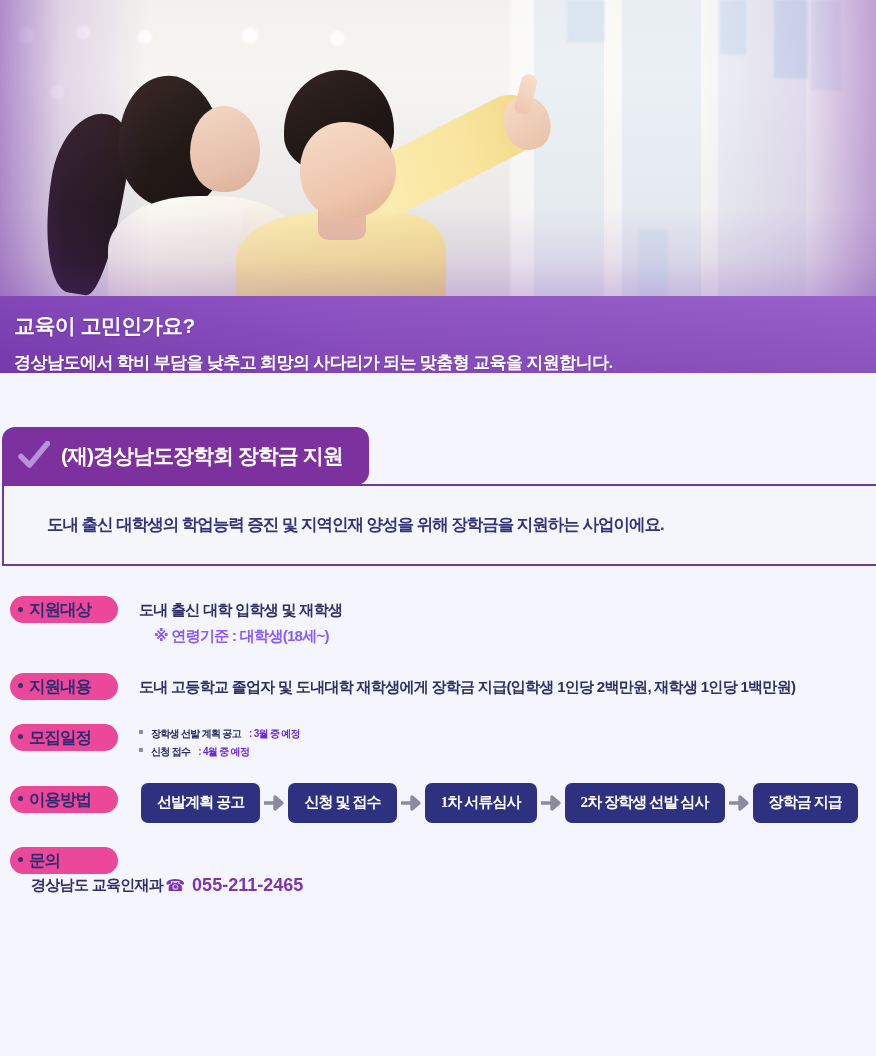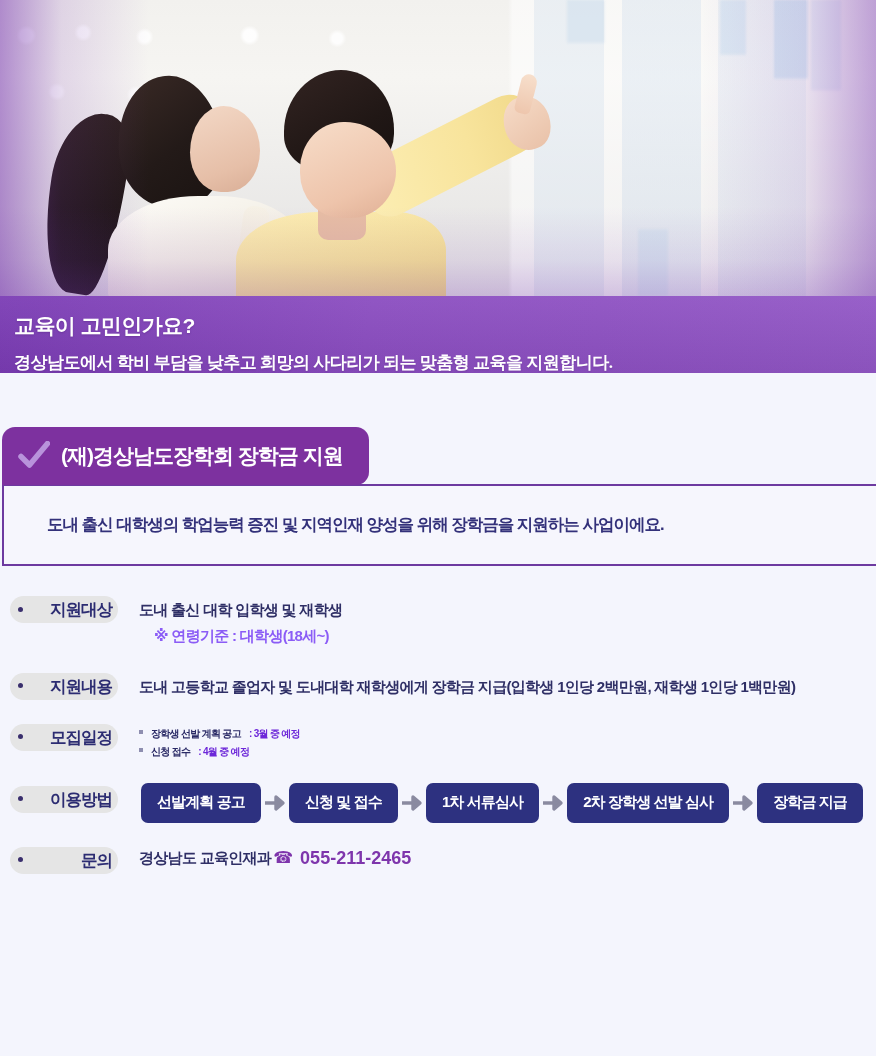--- a/index.html
+++ b/index.html
@@ -297,39 +297,38 @@
   
   .details {
     padding: 30px 0 0 10px;
   }
 
   .row {
     display: flex;
     align-items: flex-start;
     margin-bottom: 24px;
   }
-  .row:last-child { margin-bottom: 12px; }
+  .row:last-child { margin-bottom: 12px; flex-direction: column; }
 
   .row-label {
     position: relative;
     flex: 0 0 auto;
     width: 108px;
     display: flex;
     align-items: center;
-    gap: 19px;
+    gap: 6px;
     padding: 2px 6px 3px 8px;
     border-radius: 14px;
-    background: #e5e5e5;
+    background: #ec4899;
     font-size: 16.5px;
     font-weight: 700;
     letter-spacing: -1px;
     color: #2c2c72;
     line-height: 1.35;
     white-space: nowrap;
-    justify-content: space-between;
   }
   .row-label .dot {
     width: 5px;
     height: 5px;
     border-radius: 50%;
     background: #3a2f6d;
     flex: 0 0 auto;
   }
 
   .row-content {
@@ -377,20 +376,21 @@
     color: #6d28d9;
   }
 
   
   .flow {
     display: flex;
     align-items: center;
     gap: 3px;
     padding-left: 2px;
     margin-top: -4px;
+    font-family: Liberation Serif, serif;
   }
   .chip {
     flex: 0 0 auto;
     height: 40px;
     padding: 0 16px;
     background: #2d3180;
     border-radius: 7px;
     color: #ffffff;
     font-size: 15px;
     font-weight: 700;

